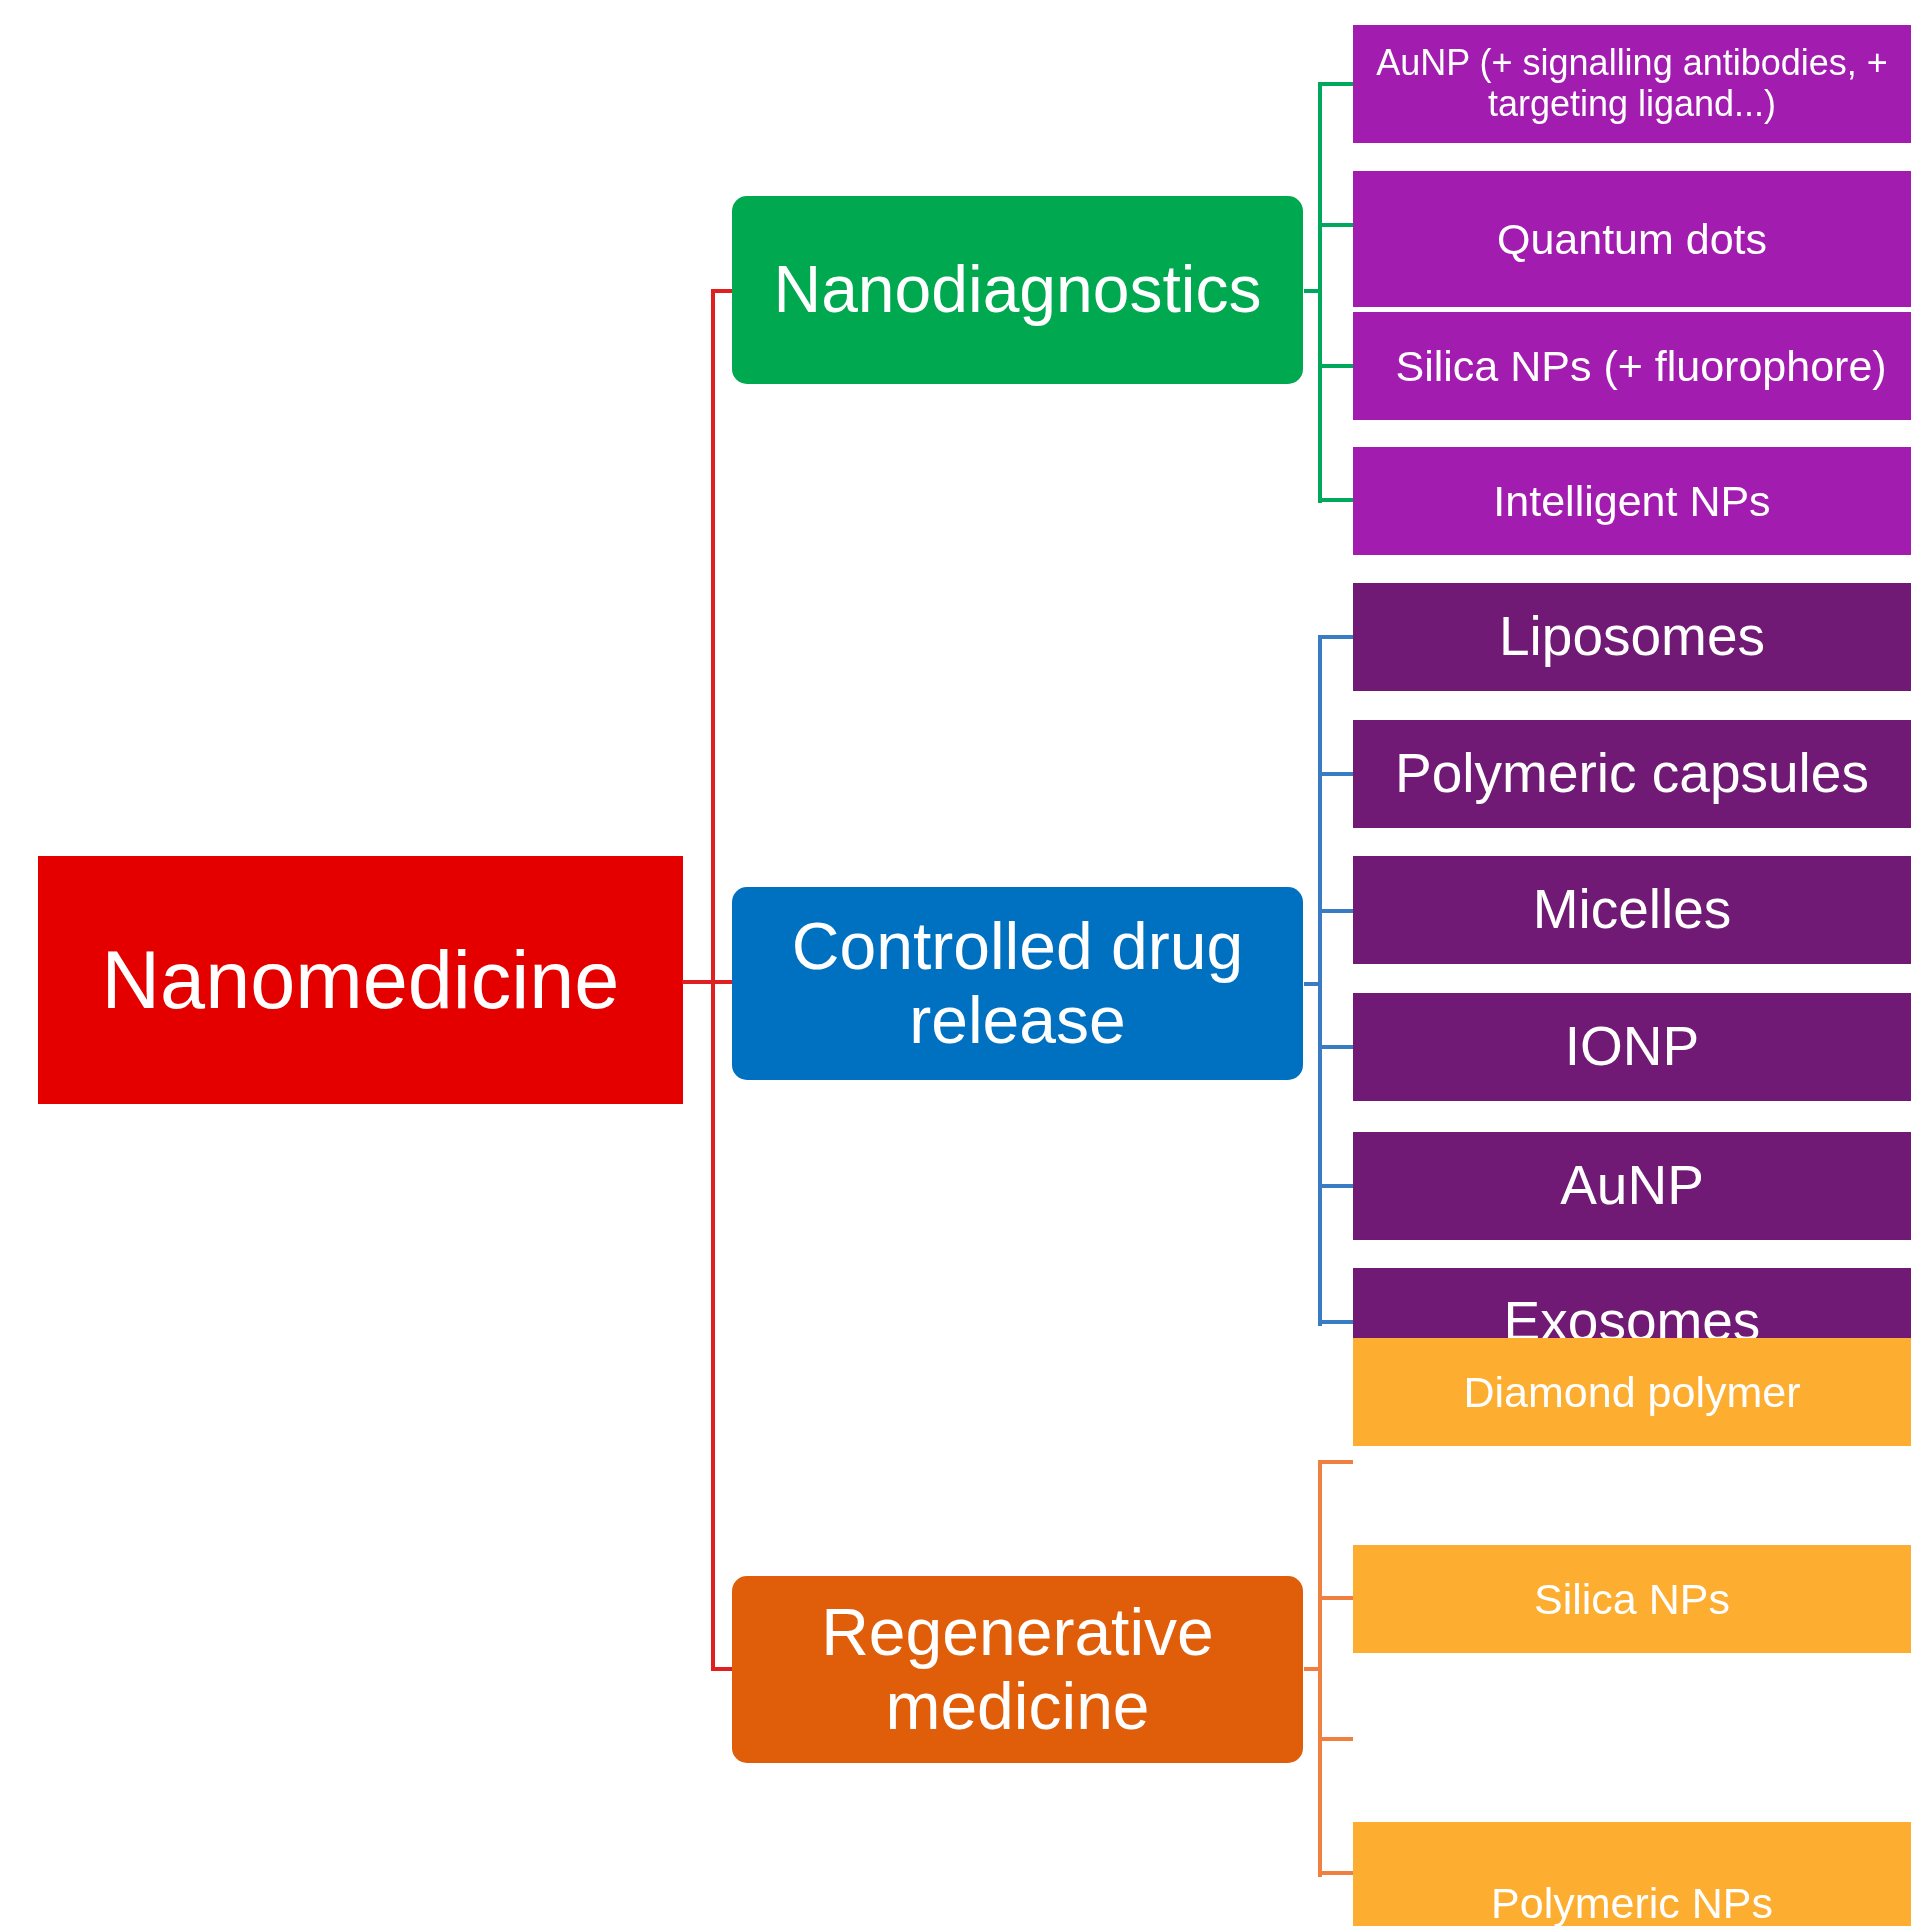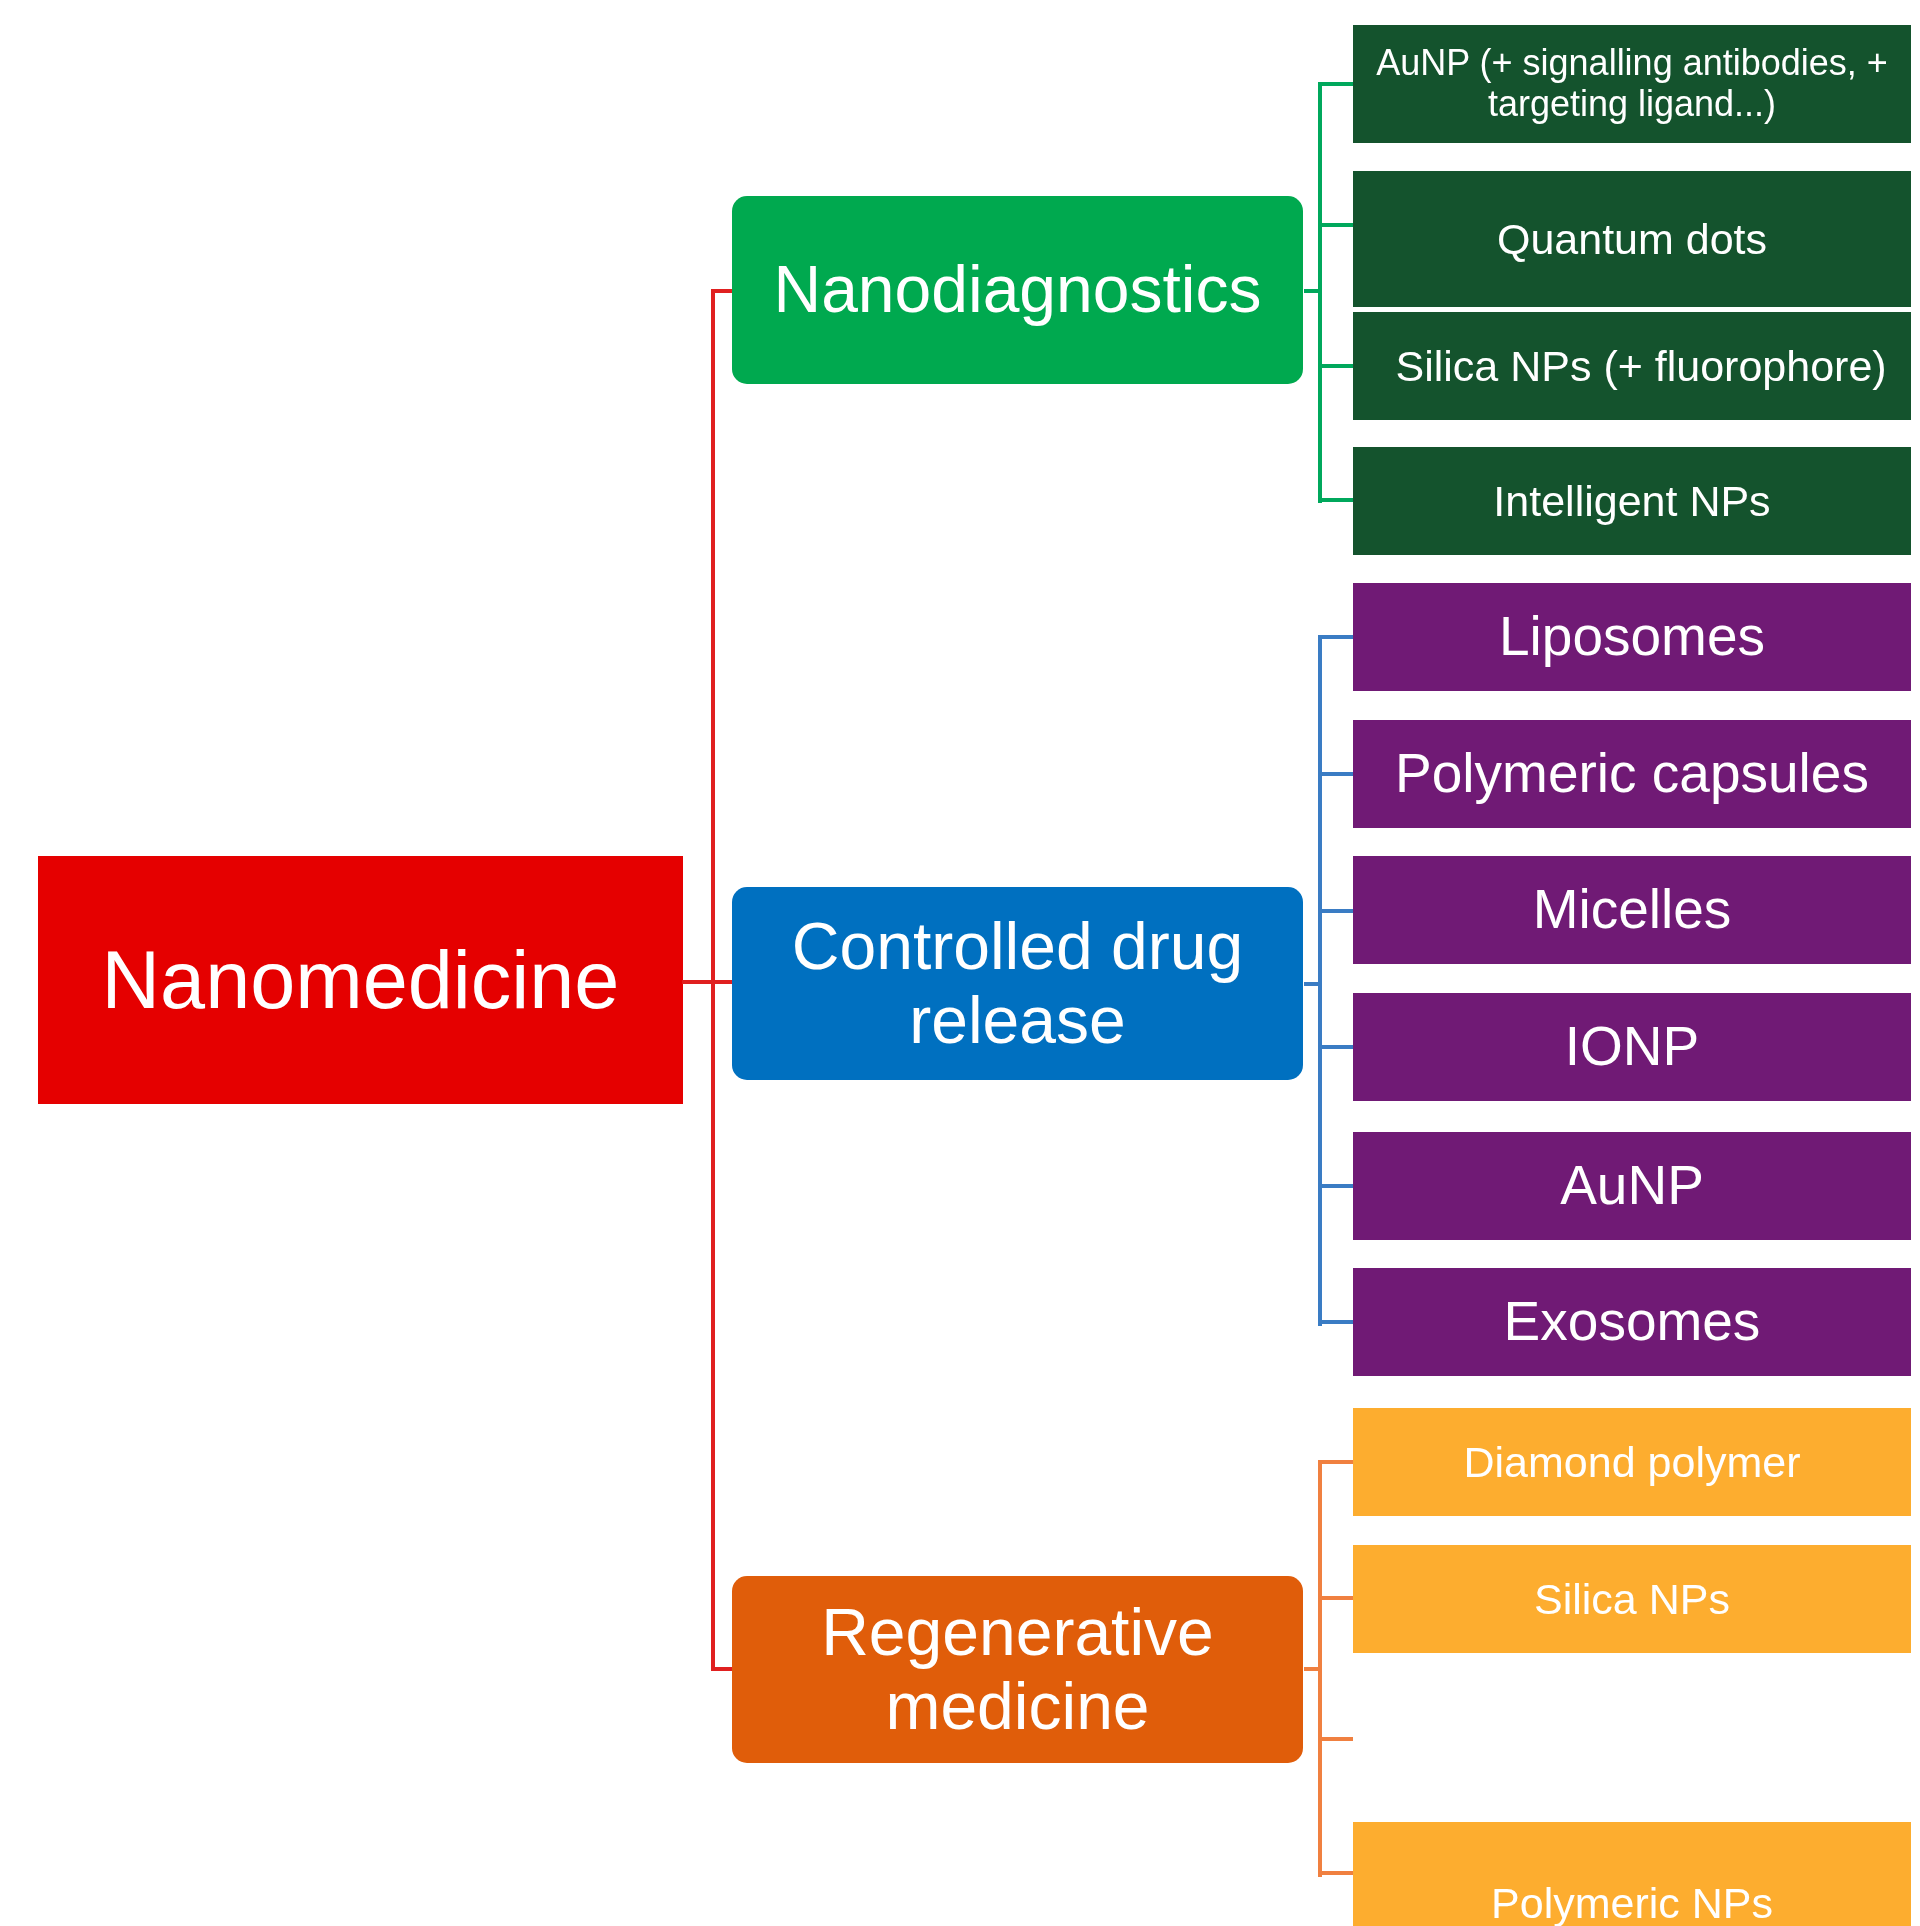--- a/index.html
+++ b/index.html
@@ -4,21 +4,21 @@
 <style>
   html,body{margin:0;padding:0;background:#ffffff;}
   body{font-family:"Liberation Sans", sans-serif;}
   #canvas{position:relative;width:1920px;height:1926px;background:#ffffff;overflow:hidden;}
   .box{position:absolute;display:flex;align-items:center;justify-content:center;
        text-align:center;color:#ffffff;box-sizing:border-box;line-height:1.12;}
   .root{background:#e50000;font-size:81px;}
   .branch-green{background:#00a94f;font-size:66px;}
   .branch-blue{background:#0070c0;font-size:66px;}
   .branch-orange{background:#e05d0a;font-size:66px;}
-  .leaf-green{background:#14532d;font-size:43px;}
+  .leaf-green{background:#a21caf;font-size:43px;}
   .leaf-green.small{font-size:36px;}
   .leaf-blue{background:#701a75;font-size:55px;}
   .leaf-orange{background:#fdad2f;font-size:43px;}
   .line{position:absolute;}
   .line-red{background:#e02020;}
   .line-green{background:#00a85c;}
   .line-blue{background:#3a7cc4;}
   .line-orange{background:#f08040;}
   .leaf{padding:0 5.8px;}
   .branch{padding:0 10px;border-radius:15px;}
@@ -97,21 +97,21 @@
     <span>Regenerative medicine</span>
   </div>
 
   <div class="line line-orange" style="left:1304px;top:1667px;width:16.6px;height:3.6px;"></div>
   <div class="line line-orange" style="left:1318px;top:1460px;width:3.6px;height:417px;"></div>
   <div class="line line-orange" style="left:1318px;top:1460px;width:35px;height:3.6px;"></div>
   <div class="line line-orange" style="left:1318px;top:1596px;width:35px;height:3.6px;"></div>
   <div class="line line-orange" style="left:1318px;top:1737px;width:35px;height:3.6px;"></div>
   <div class="line line-orange" style="left:1318px;top:1871px;width:35px;height:3.6px;"></div>
 
-  <div class="box leaf leaf-orange" style="left:1353px;top:1408px;width:558px;height:108px;">
+  <div class="box leaf leaf-orange" style="left:1353px;top:1338px;width:558px;height:108px;">
     <span>Diamond polymer</span>
   </div>
   <div class="box leaf leaf-orange" style="left:1353px;top:1545px;width:558px;height:108px;">
     <span>Silica NPs</span>
   </div>
   <div class="box leaf leaf-orange" style="left:1353px;top:1822px;width:558px;height:105px;align-items:flex-end;">
     <span>Polymeric NPs</span>
   </div>
 
 </div>

